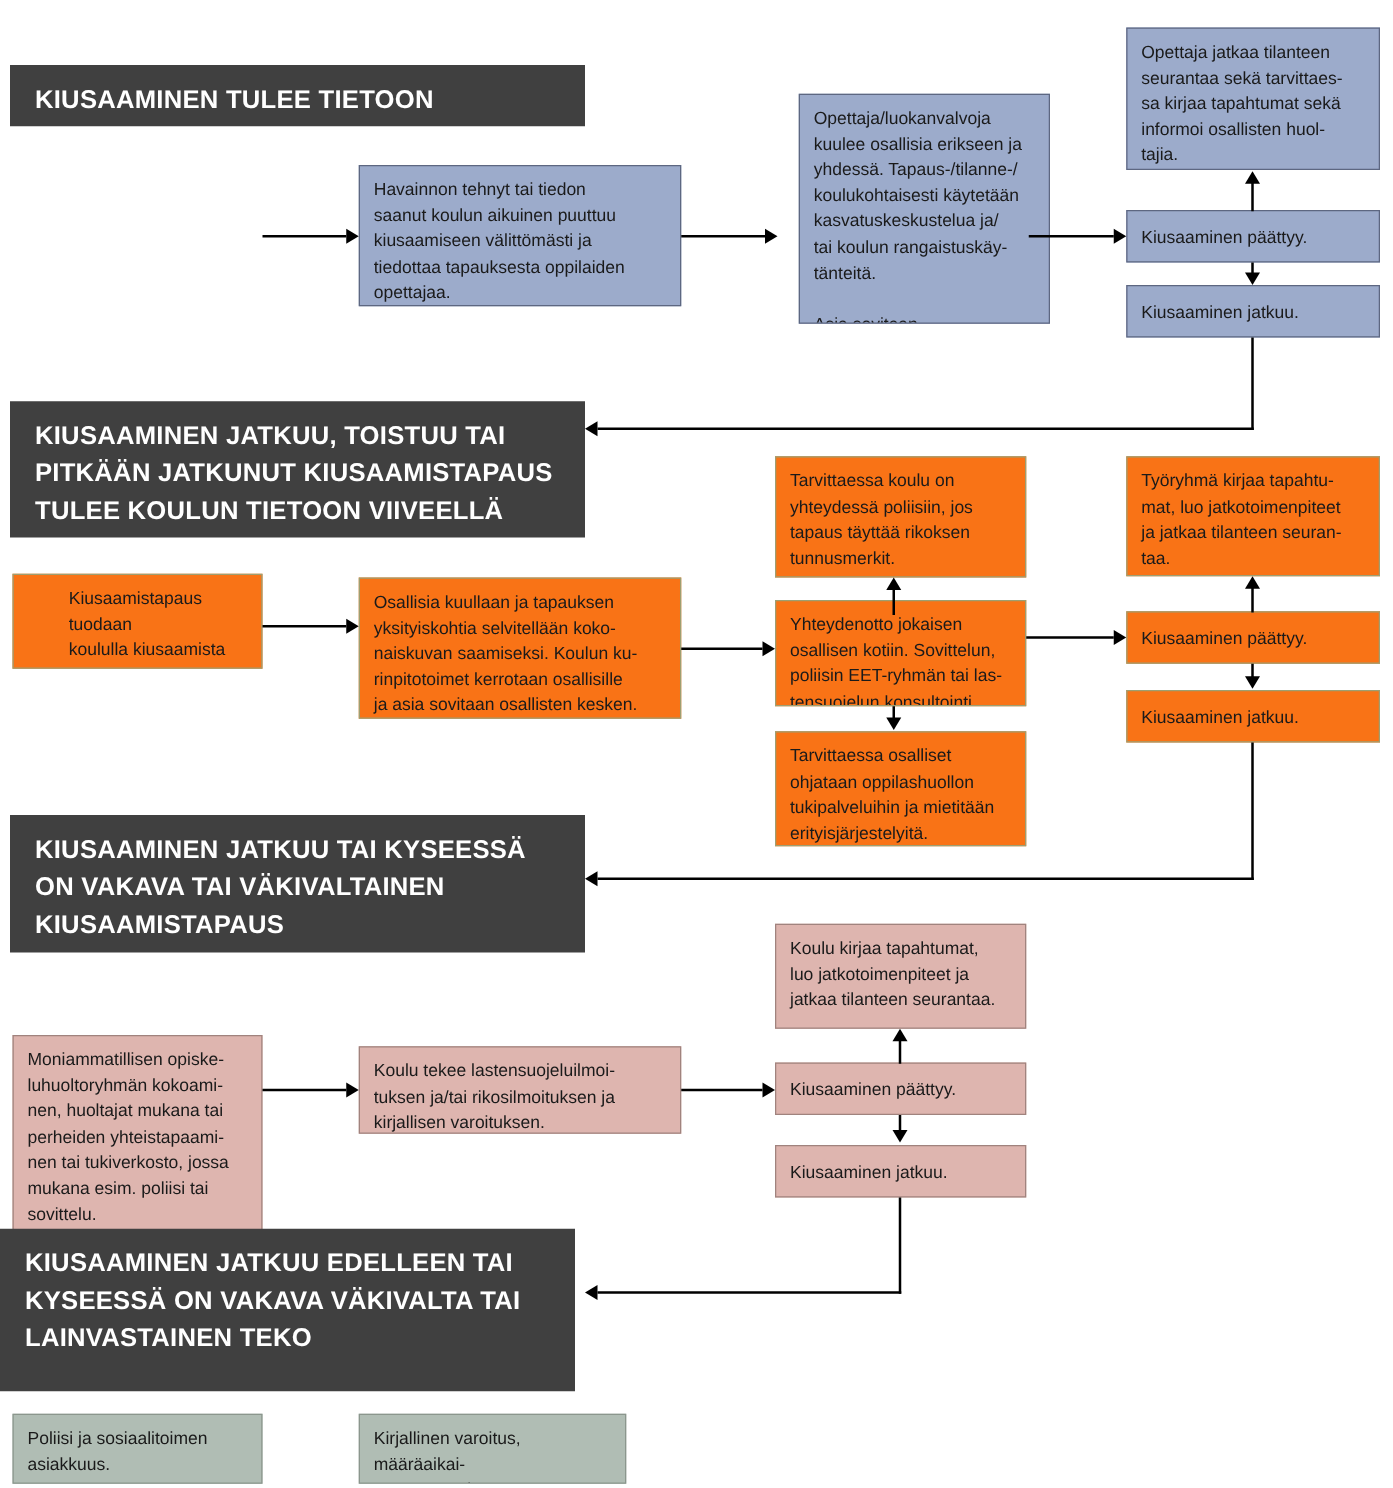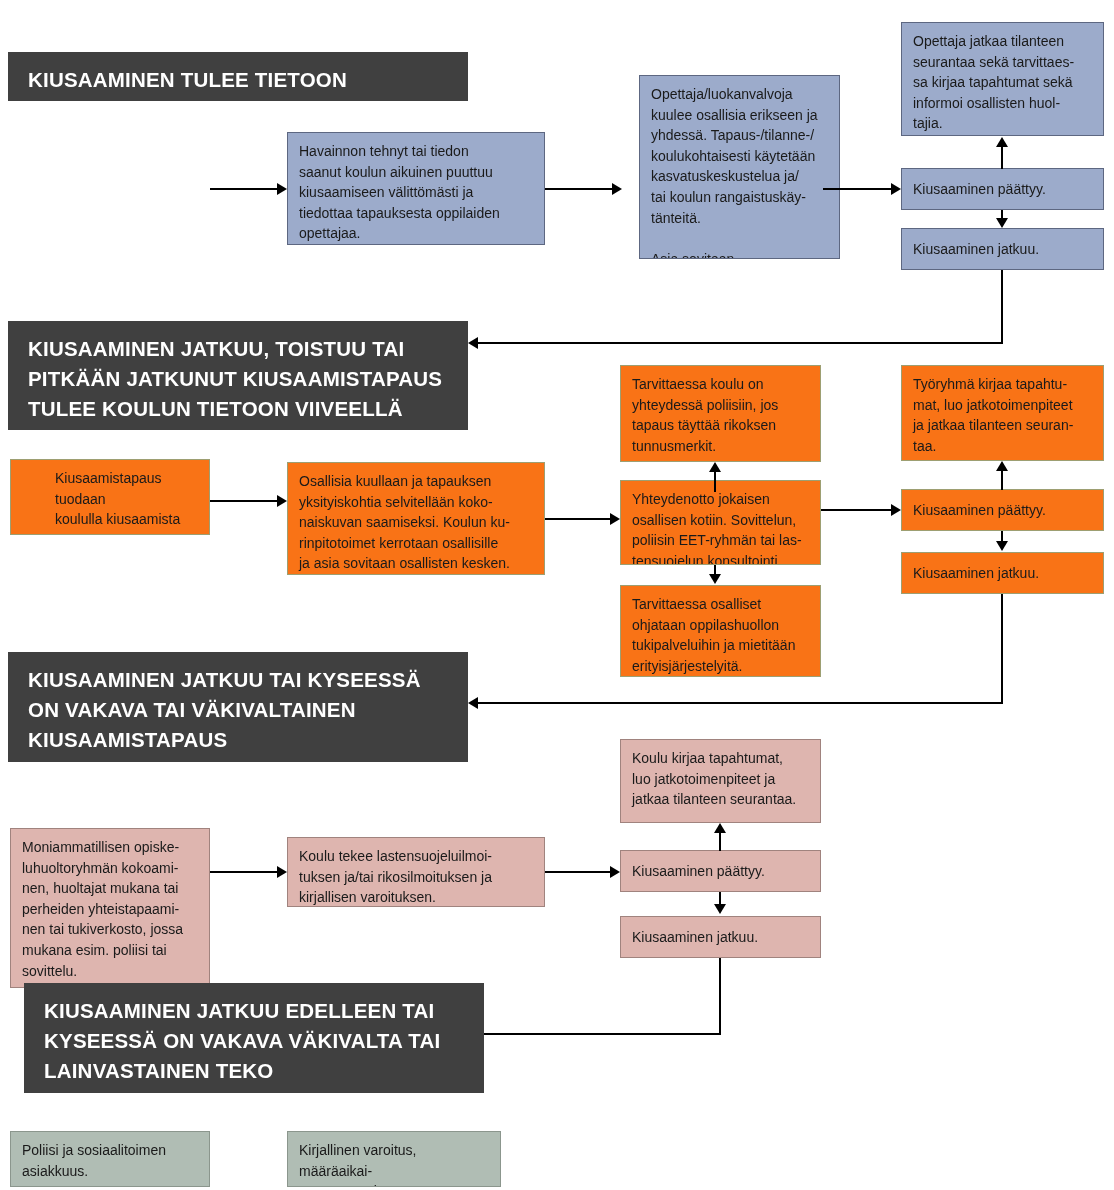--- a/index.html
+++ b/index.html
@@ -202,21 +202,21 @@
   <div class="ln v" style="left:719px;top:832px;height:19px;"></div>
   <div class="arw u" style="left:714px;top:823px;"></div>
 
   <div class="ln v" style="left:719px;top:892px;height:14px;"></div>
   <div class="arw d" style="left:714px;top:904px;"></div>
 
   <div class="ln v" style="left:719px;top:958px;height:77px;"></div>
   <div class="ln h" style="left:478px;top:1033px;width:243px;"></div>
   <div class="arw l" style="left:468px;top:1028px;"></div>
 
-  <div class="band" style="left:24px;top:983px;width:460px;height:110px;">KIUSAAMINEN JATKUU EDELLEEN TAI
+  <div class="band" style="left:0;top:983px;width:460px;height:130px;">KIUSAAMINEN JATKUU EDELLEEN TAI
 KYSEESSÄ ON VAKAVA VÄKIVALTA TAI
 LAINVASTAINEN TEKO</div>
 
   <div class="node green" style="left:10px;top:1131px;width:200px;height:56px;">Poliisi ja sosiaalitoimen
 asiakkuus.</div>
 
   <div class="node green" style="left:287px;top:1131px;width:214px;height:56px;">Kirjallinen varoitus, määräaikai-
 nen erottaminen.</div>
 
 </div>

